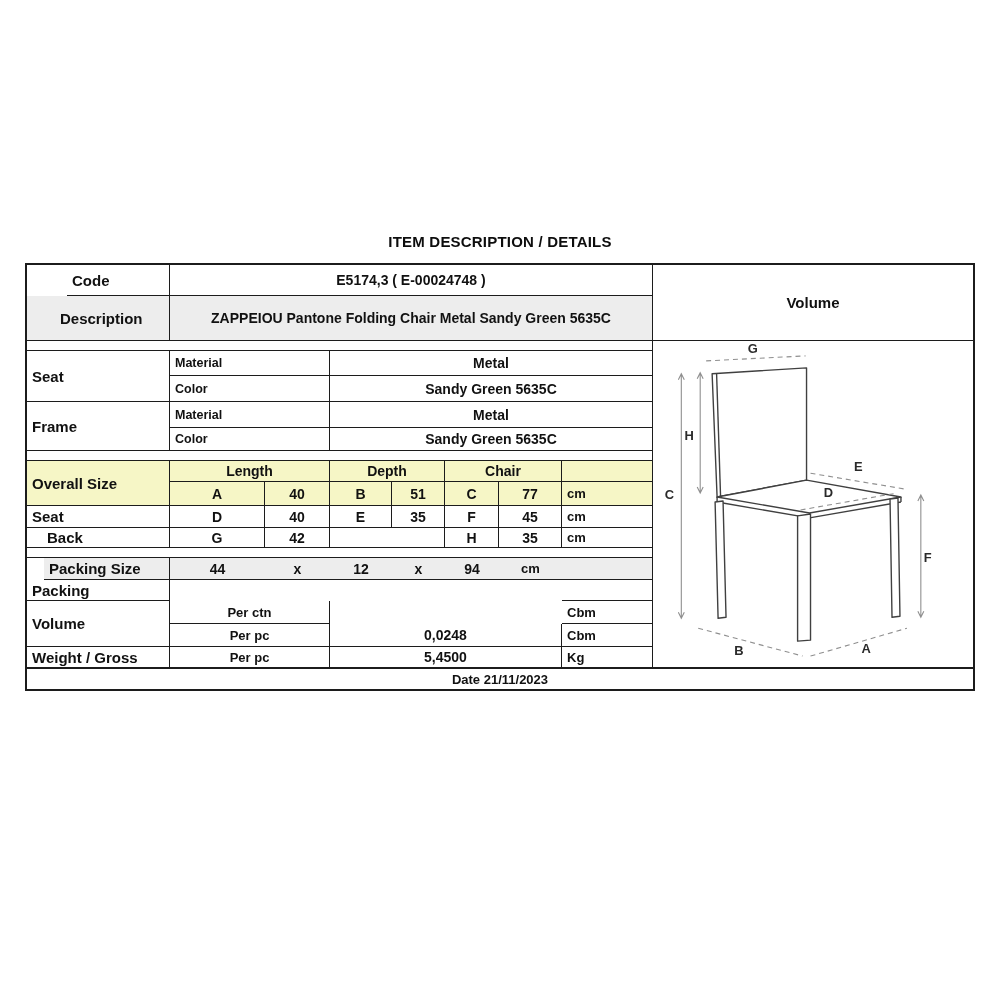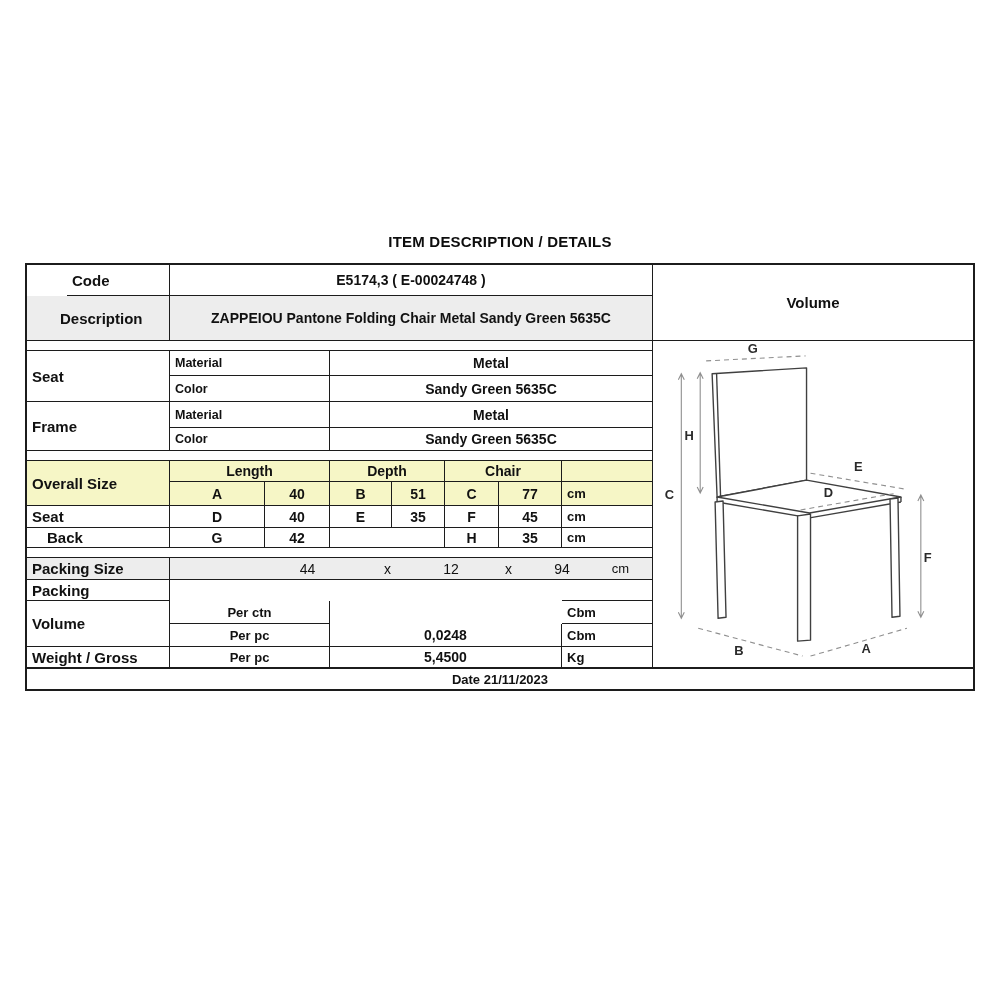--- a/index.html
+++ b/index.html
@@ -21,21 +21,21 @@
   .c{display:flex;align-items:center;justify-content:center;font-weight:bold;
      overflow:hidden;white-space:nowrap;box-sizing:border-box;}
   .left{justify-content:flex-start;padding-left:5px;}
   .br{border-right:1px solid #1c1c1c;}
   .bl{border-left:1px solid #1c1c1c;}
   .bb{border-bottom:1px solid #1c1c1c;}
   .bb2{border-bottom:2px solid #1c1c1c;}
   .gray{background:#EDEDED;}
   .yellow{background:#F6F6C6;}
   .f15{font-size:15px;} .f14{font-size:14px;} .f13{font-size:13px;} .f12{font-size:12.5px;}
-  .pack-grid{display:flex;align-items:center;box-sizing:border-box;font-weight:normal;justify-content:flex-end;}
+  .pack-grid{display:flex;align-items:center;box-sizing:border-box;font-weight:bold;}
   .pack-grid span{display:inline-block;text-align:center;}
   .drawing-area{position:relative;}
   .drawing-area svg{position:absolute;left:0;top:0;width:100%;height:100%;}
   .chair-line{stroke:#404040;stroke-width:1.4;fill:none;stroke-linejoin:round;}
   .chair-face{stroke:#404040;stroke-width:1.4;fill:#ffffff;stroke-linejoin:round;}
   .dim{stroke:#8f8f8f;stroke-width:1.1;fill:none;}
   .dash{stroke-dasharray:5 4;}
   .dim-label{font:bold 13px "Liberation Sans",sans-serif;fill:#2a2a2a;}
 </style>
 </head>
@@ -94,21 +94,21 @@
   <div class="c left br bb f15" style="grid-column:1;grid-row:12;padding-left:20px;">Back</div>
   <div class="c br bb f14" style="grid-column:2;grid-row:12;">G</div>
   <div class="c br bb f14" style="grid-column:3;grid-row:12;">42</div>
   <div class="c br bb" style="grid-column:4/6;grid-row:12;"></div>
   <div class="c br bb f14" style="grid-column:6;grid-row:12;">H</div>
   <div class="c br bb f14" style="grid-column:7;grid-row:12;">35</div>
   <div class="c left bb f13" style="grid-column:8;grid-row:12;">cm</div>
 
   <div class="bb" style="grid-column:1/9;grid-row:13;"></div>
 
-  <div class="c left br bb gray f15" style="grid-column:1;grid-row:14;">Packing Size</div>
+  <div class="c left br bb gray f15" style="grid-column:1;grid-row:14;margin-left:17px;">Packing Size</div>
   <div class="pack-grid bb gray f14" style="grid-column:2/9;grid-row:14;">
     <span style="width:95px;">44</span>
     <span style="width:65px;">x</span>
     <span style="width:62px;">12</span>
     <span style="width:53px;">x</span>
     <span style="width:54px;">94</span>
     <span style="width:63px;font-size:13px;">cm</span>
   </div>
 
   <div class="c left br bb f15" style="grid-column:1;grid-row:15;">Packing</div>

